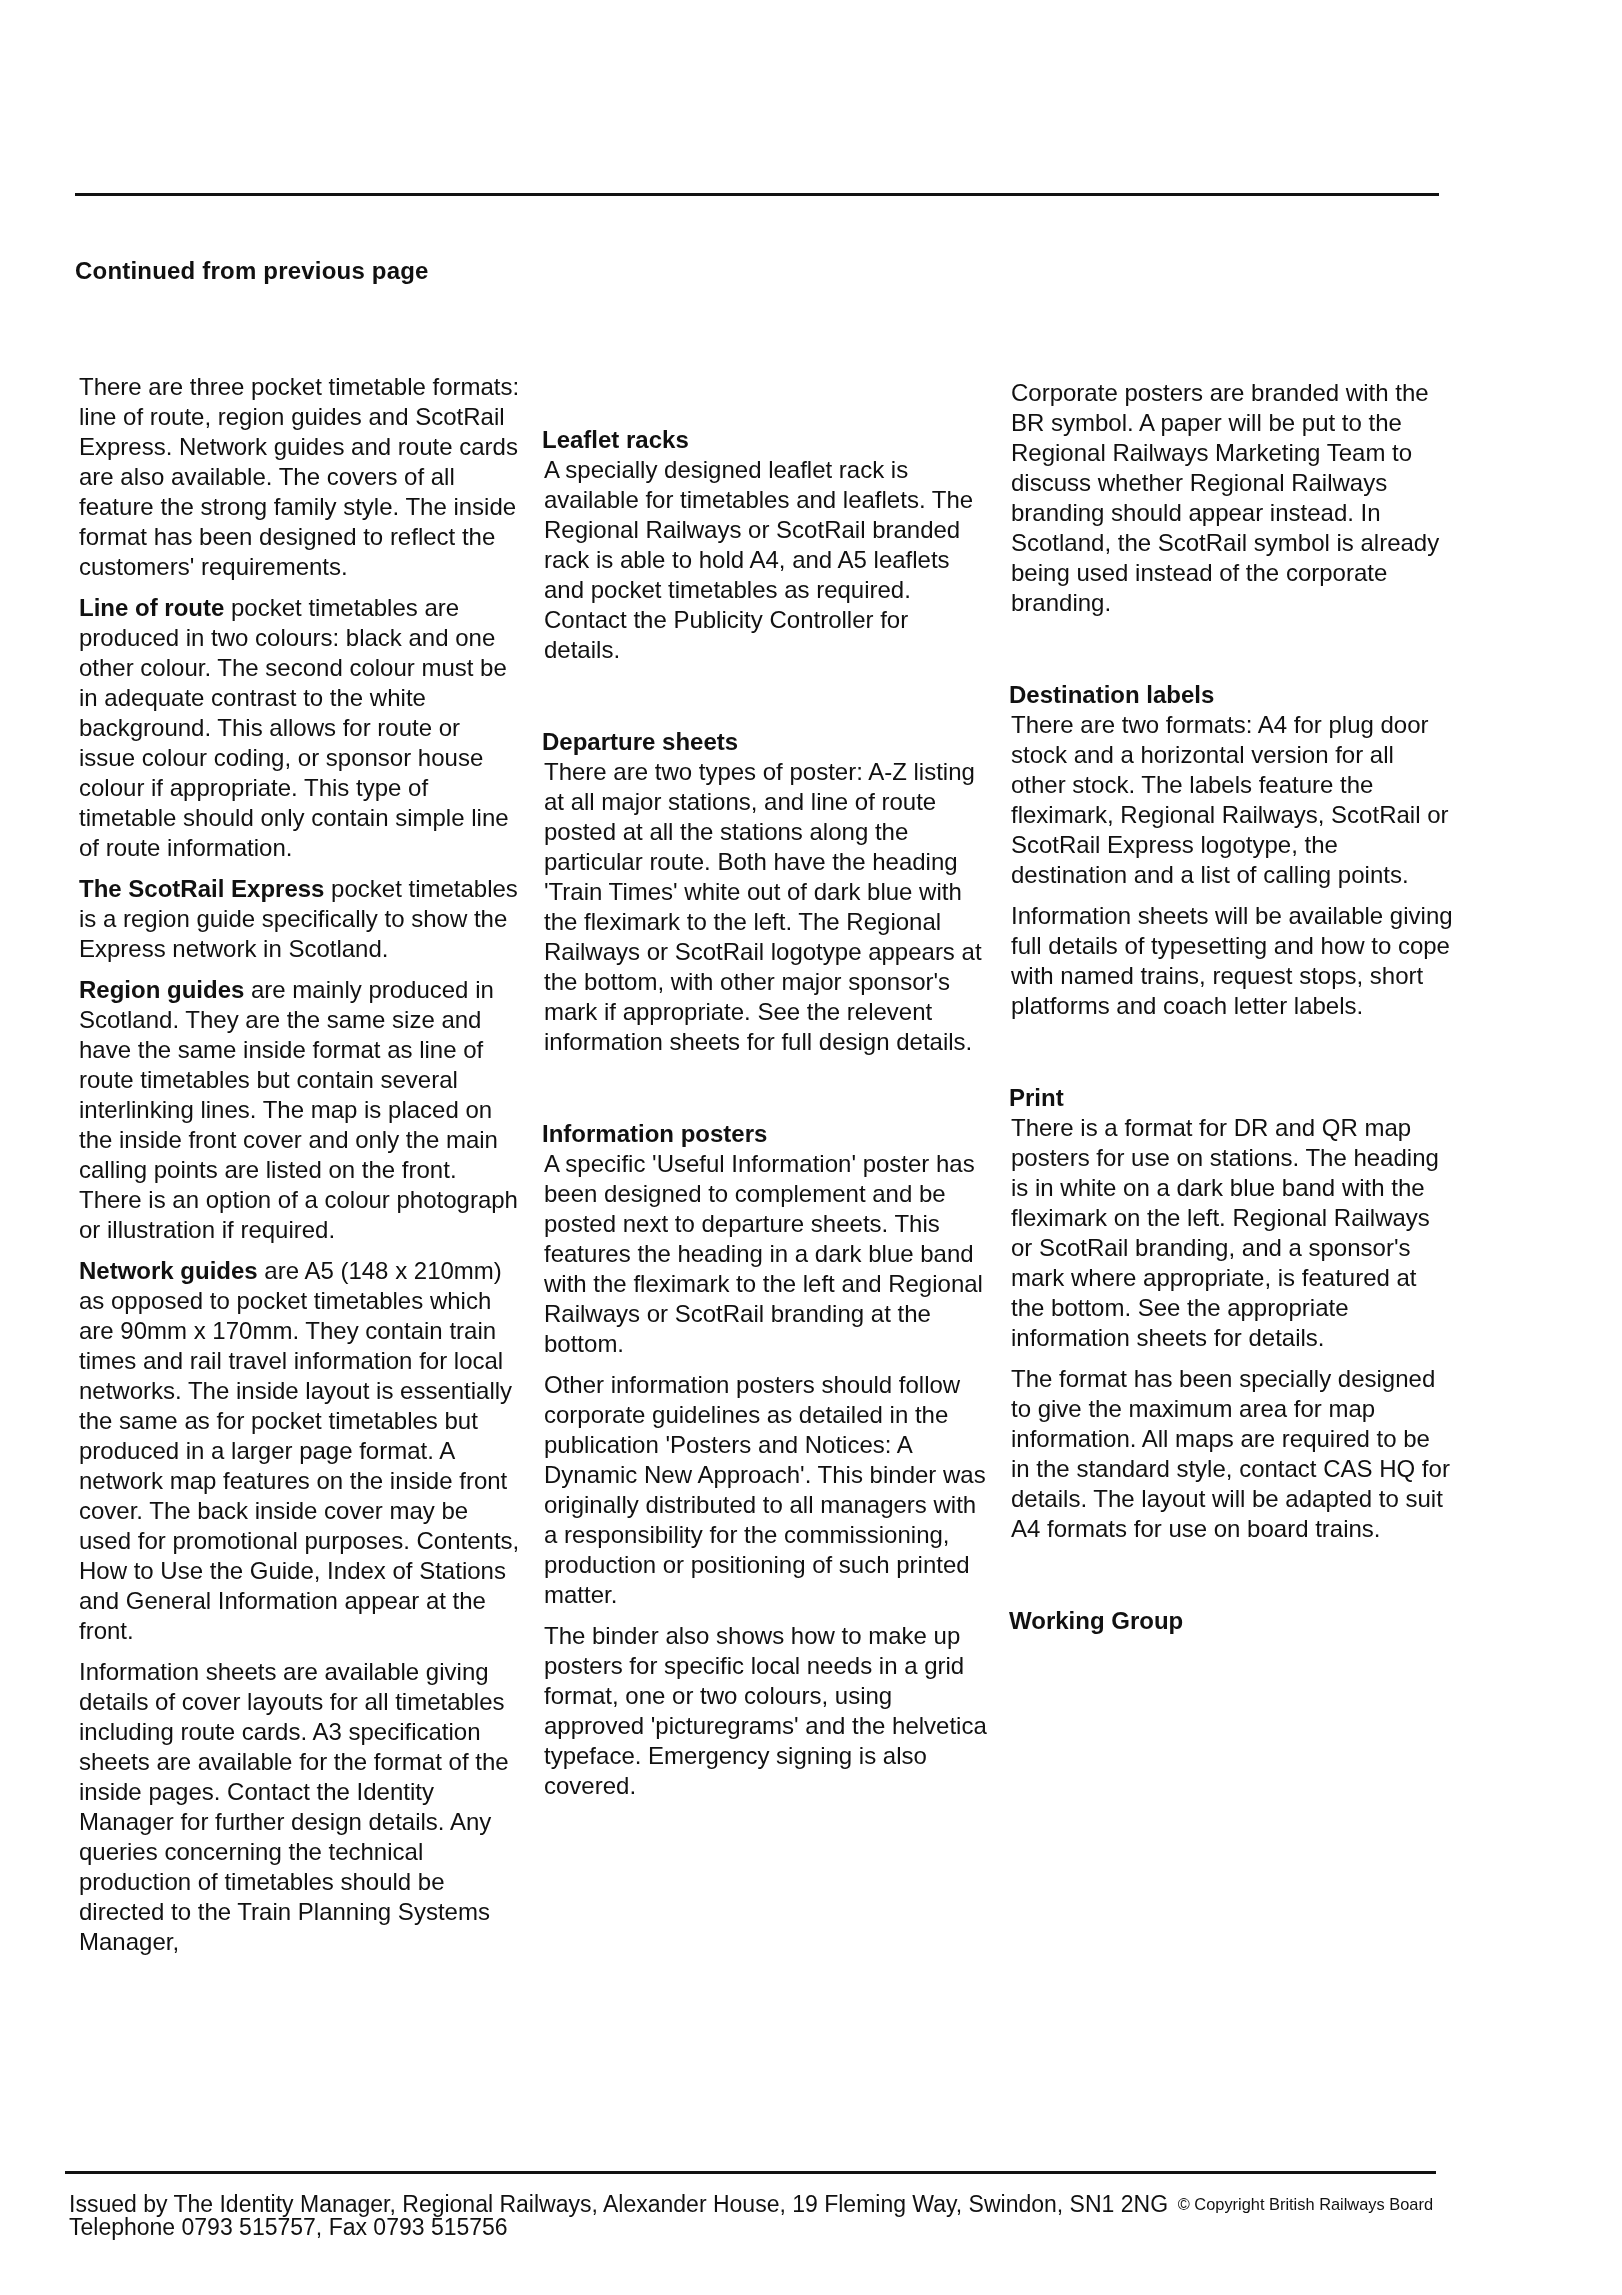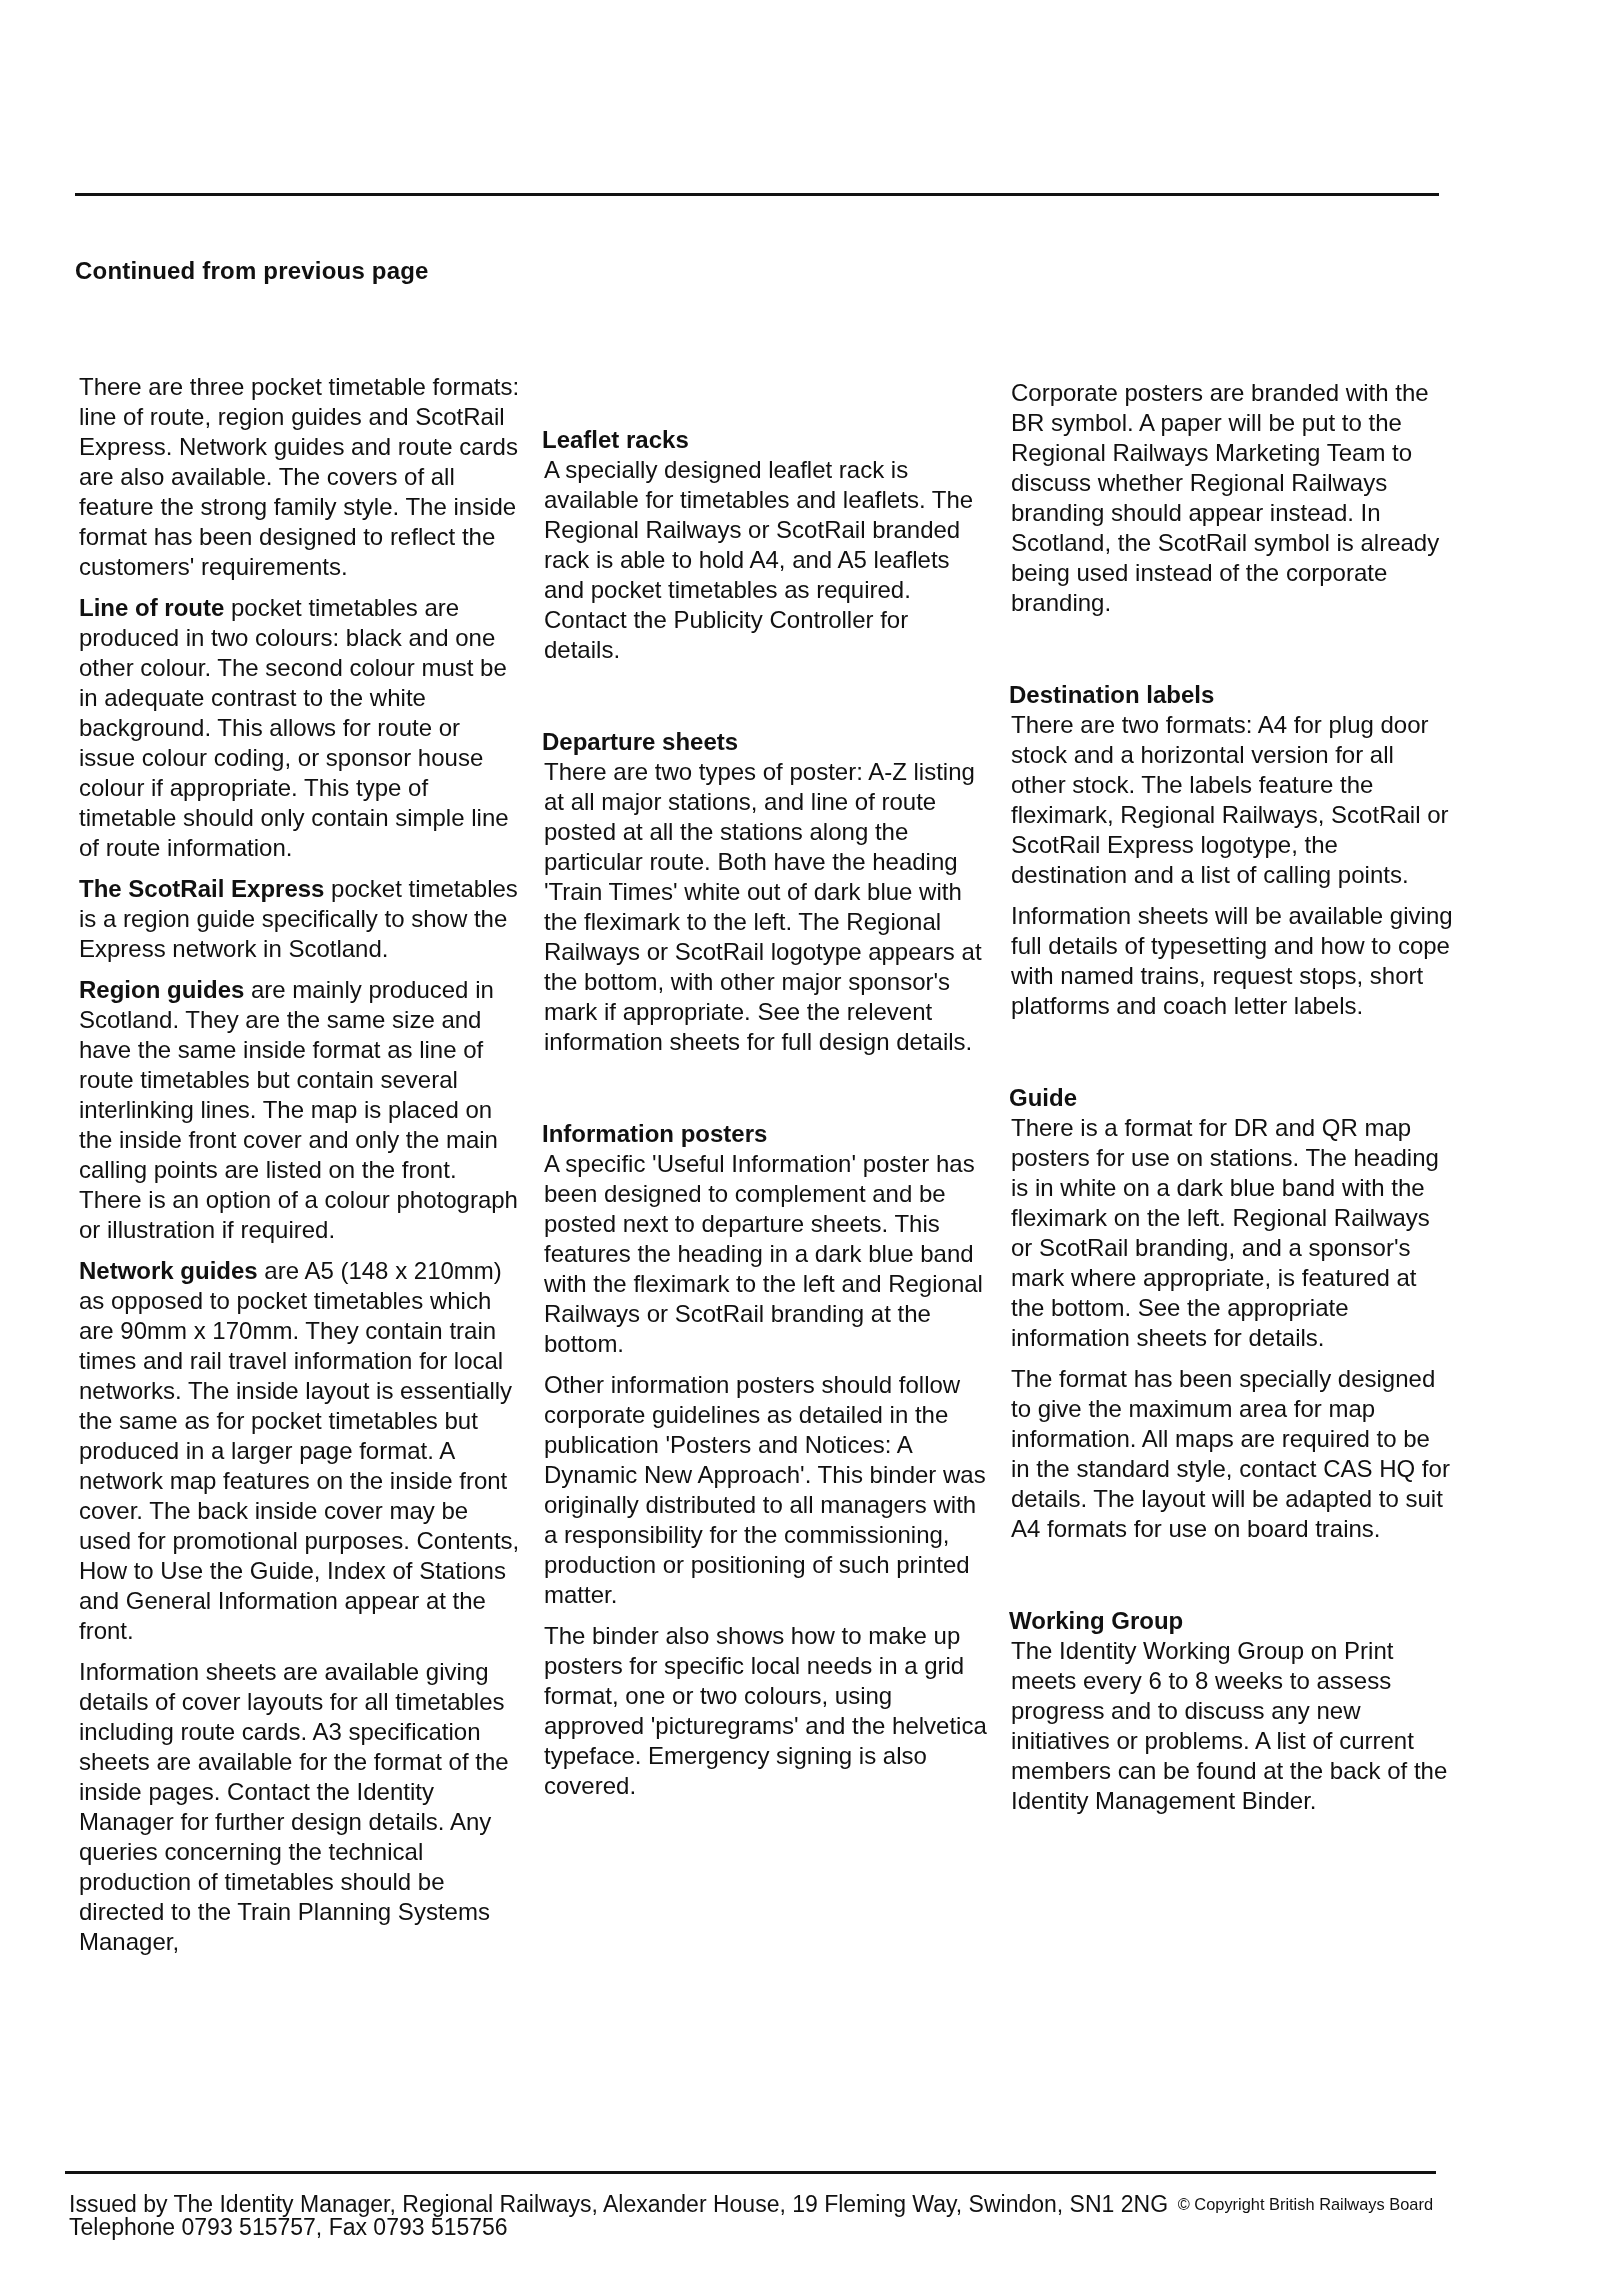--- a/index.html
+++ b/index.html
@@ -49,26 +49,25 @@
   <p>The binder also shows how to make up posters for specific local needs in a grid format, one or two colours, using approved 'picturegrams' and the helvetica typeface.  Emergency signing is also covered.</p>
 </div>
 
 <div class="col" id="col3">
   <p>Corporate posters are branded with the BR symbol.  A paper will be put to the Regional Railways Marketing Team to discuss whether Regional Railways branding should appear instead.  In Scotland, the ScotRail symbol is already being used instead of the corporate branding.</p>
   <div class="gap"></div>
   <h3>Destination labels</h3>
   <p>There are two formats: A4 for plug door stock and a horizontal version for all other stock.  The labels feature the fleximark, Regional Railways, ScotRail or ScotRail Express logotype, the destination and a list of calling points.</p>
   <p>Information sheets will be available giving full details of typesetting and how to cope with named trains, request stops, short platforms and coach letter labels.</p>
   <div class="gap"></div>
-  <h3>Guide</h3>
+  <h3>Print</h3>
   <p>There is a format for DR and QR map posters for use on stations.  The heading is in white on a dark blue band with the fleximark on the left.  Regional Railways or ScotRail branding, and a sponsor's mark where appropriate, is featured at the bottom.  See the appropriate information sheets for details.</p>
   <p>The format has been specially designed to give the maximum area for map information.  All maps are required to be in the standard style, contact CAS HQ for details.  The layout will be adapted to suit A4 formats for use on board trains.</p>
   <div class="gap"></div>
   <h3>Working Group</h3>
-  <p>The Identity Working Group on Print meets every 6 to 8 weeks to assess progress and to discuss any new initiatives or problems.  A list of current members can be found at the back of the Identity Management Binder.</p>
 </div>
 
 <div class="rule" id="bottom-rule"></div>
 <div id="footer-left">
   <div>Issued by The Identity Manager, Regional Railways, Alexander House, 19 Fleming Way, Swindon, SN1 2NG</div>
   <div>Telephone 0793 515757, Fax 0793 515756</div>
 </div>
 <div id="footer-right">© Copyright British Railways Board</div>
 
 

